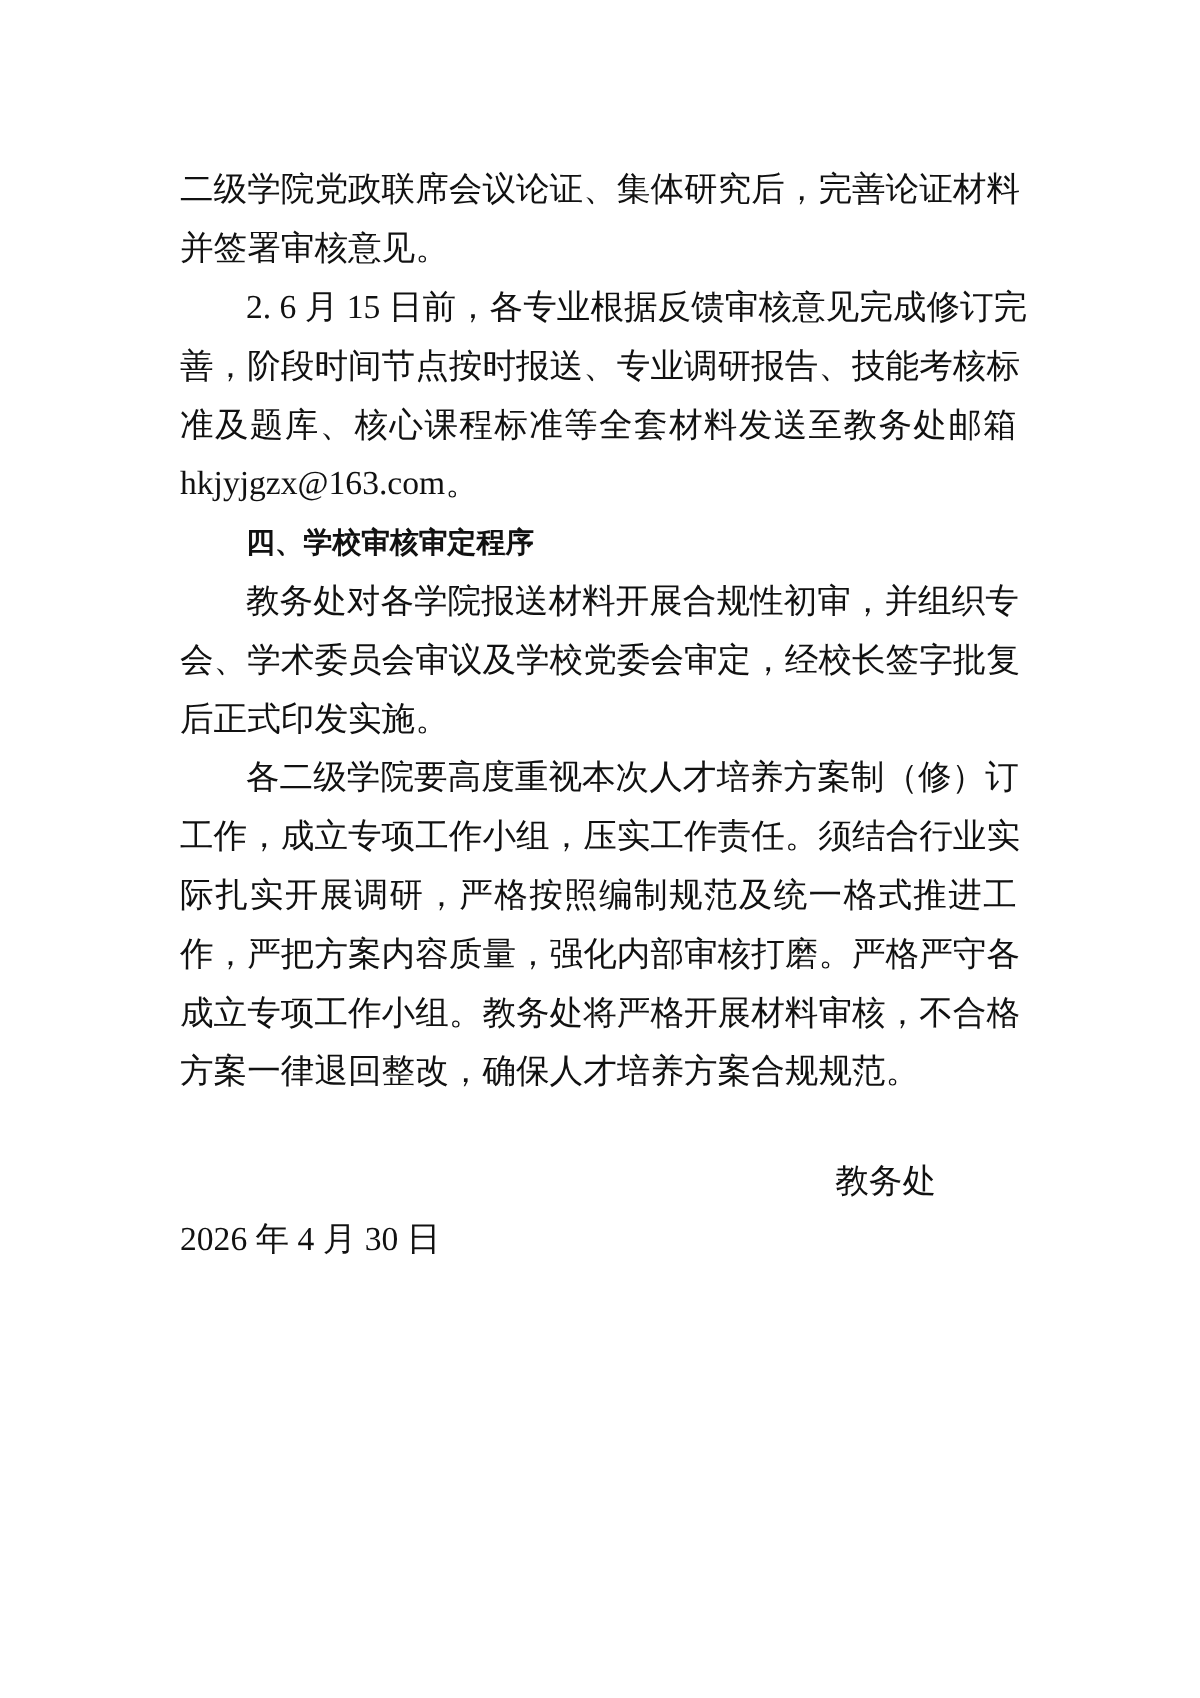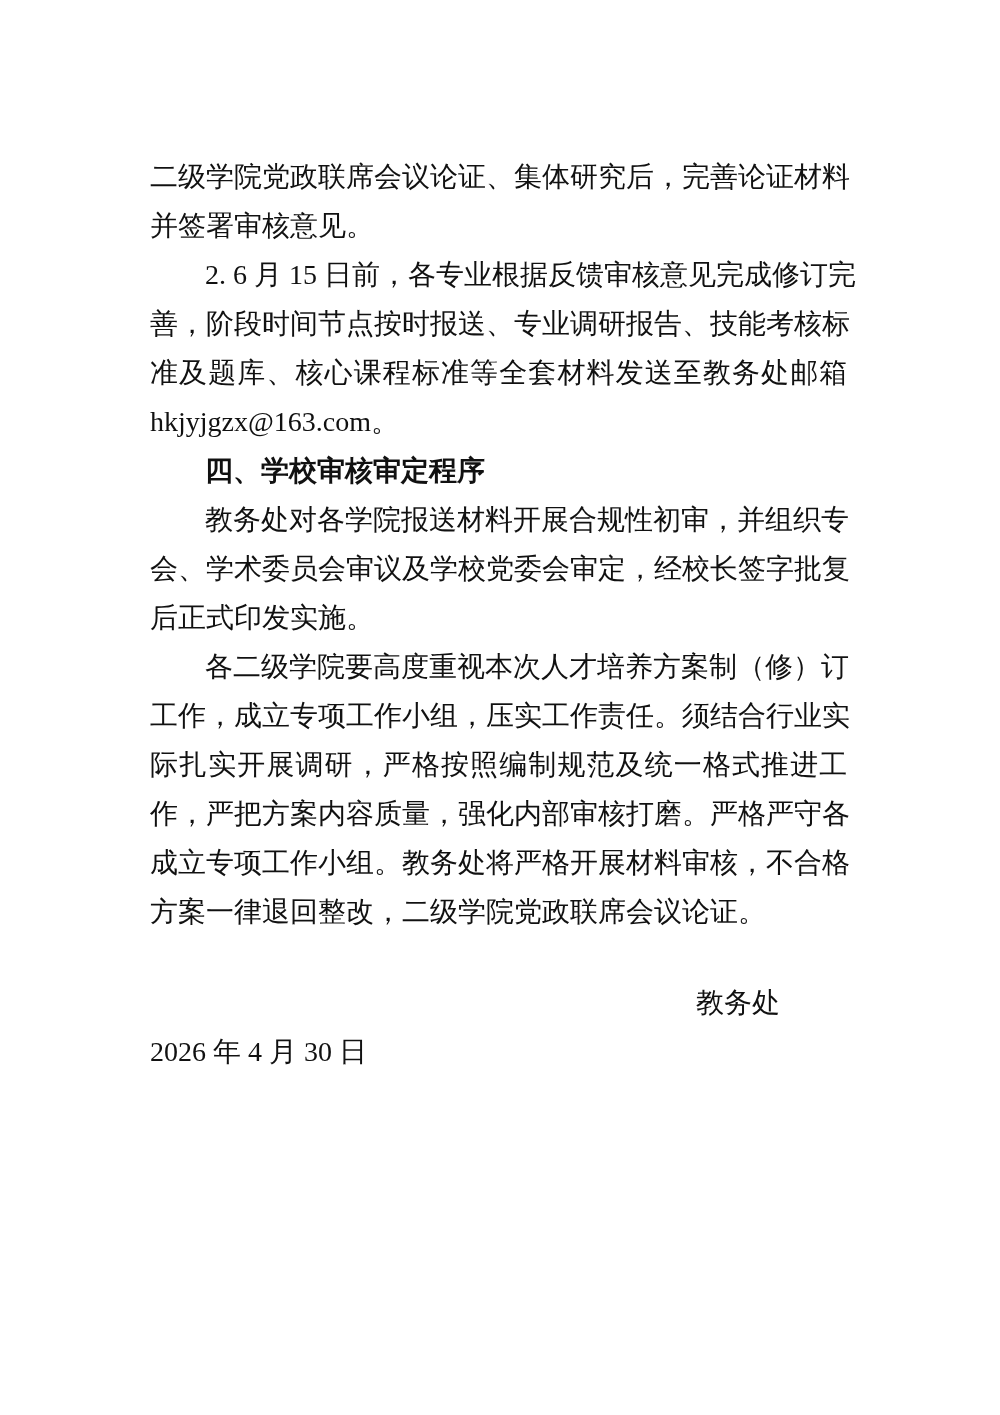--- a/index.html
+++ b/index.html
@@ -12,42 +12,42 @@
     width: 1000px;
     height: 1415px;
     background: #ffffff;
     overflow: hidden;
     font-family: "Liberation Serif", "DejaVu Serif", serif;
     color: #111111;
   }
   .content {
     position: absolute;
     left: 150px;
-    top: 152px;
+    top: 134px;
     width: 698px;
   }
   .ln {
     height: 49px;
     line-height: 49px;
     font-size: 28px;
     white-space: nowrap;
     font-family: "Liberation Serif", "DejaVu Serif", serif;
     font-weight: normal;
   }
   .ind {
     padding-left: 55px;
   }
   
   .s {
     letter-spacing: 1.1px;
   }
   .h {
     font-family: "Liberation Sans", "DejaVu Sans", sans-serif;
     font-weight: bold;
-    font-size: 28px;
+    font-size: 24px;
   }
   .spacer {
     height: 42px;
   }
   .sig-org {
     text-align: right;
     padding-right: 68px;
   }
   .sig-date {
     padding-right: 28px;
@@ -66,18 +66,18 @@
     <div class="ln">hkjyjgzx@163.com。</div>
     <div class="ln ind h">四、学校审核审定程序</div>
     <div class="ln ind">教务处对各学院报送材料开展合规性初审，并组织专</div>
     <div class="ln">会、学术委员会审议及学校党委会审定，经校长签字批复</div>
     <div class="ln">后正式印发实施。</div>
     <div class="ln ind">各二级学院要高度重视本次人才培养方案制（修）订</div>
     <div class="ln">工作，成立专项工作小组，压实工作责任。须结合行业实</div>
     <div class="ln s">际扎实开展调研，严格按照编制规范及统一格式推进工</div>
     <div class="ln">作，严把方案内容质量，强化内部审核打磨。严格严守各</div>
     <div class="ln">成立专项工作小组。教务处将严格开展材料审核，不合格</div>
-    <div class="ln">方案一律退回整改，二级学院党政联席会议论证。</div>
+    <div class="ln">方案一律退回整改，确保人才培养方案合规规范。</div>
     <div class="spacer"></div>
     <div class="ln sig-org">教务处</div>
     <div class="ln sig-date">2026 年 4 月 30 日</div>
   </div>
 </div>
 
 </body></html>

